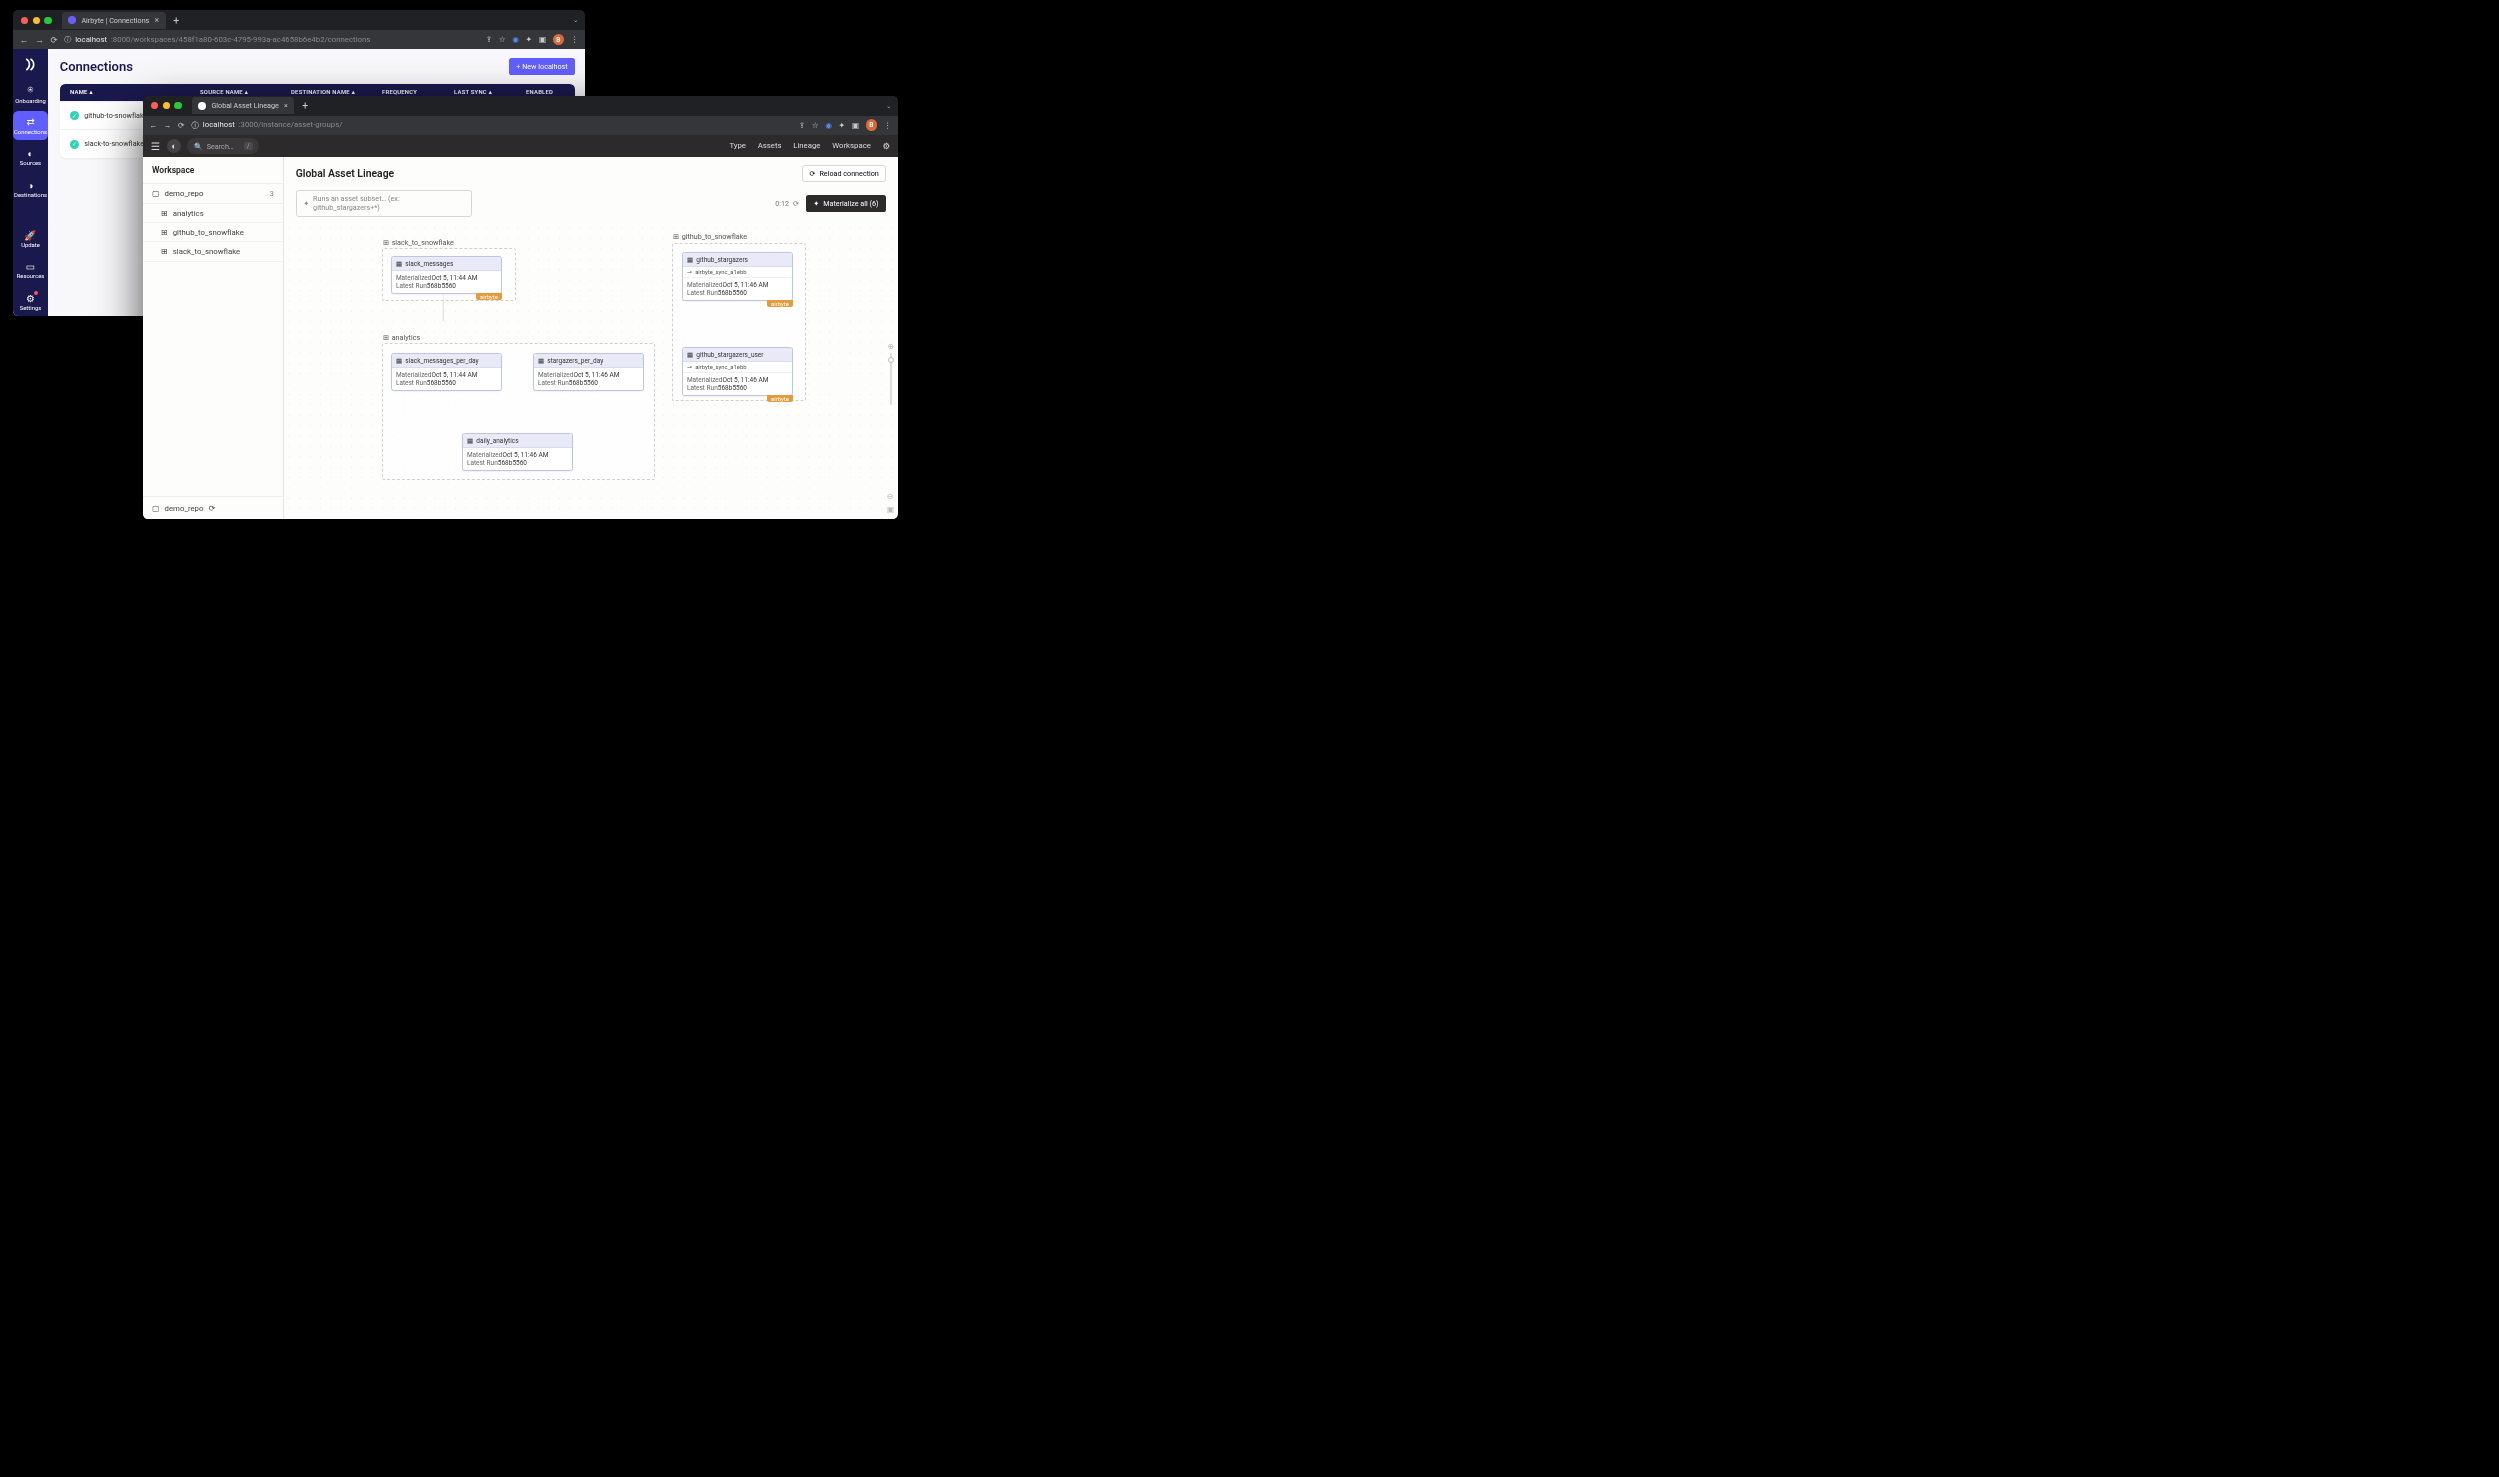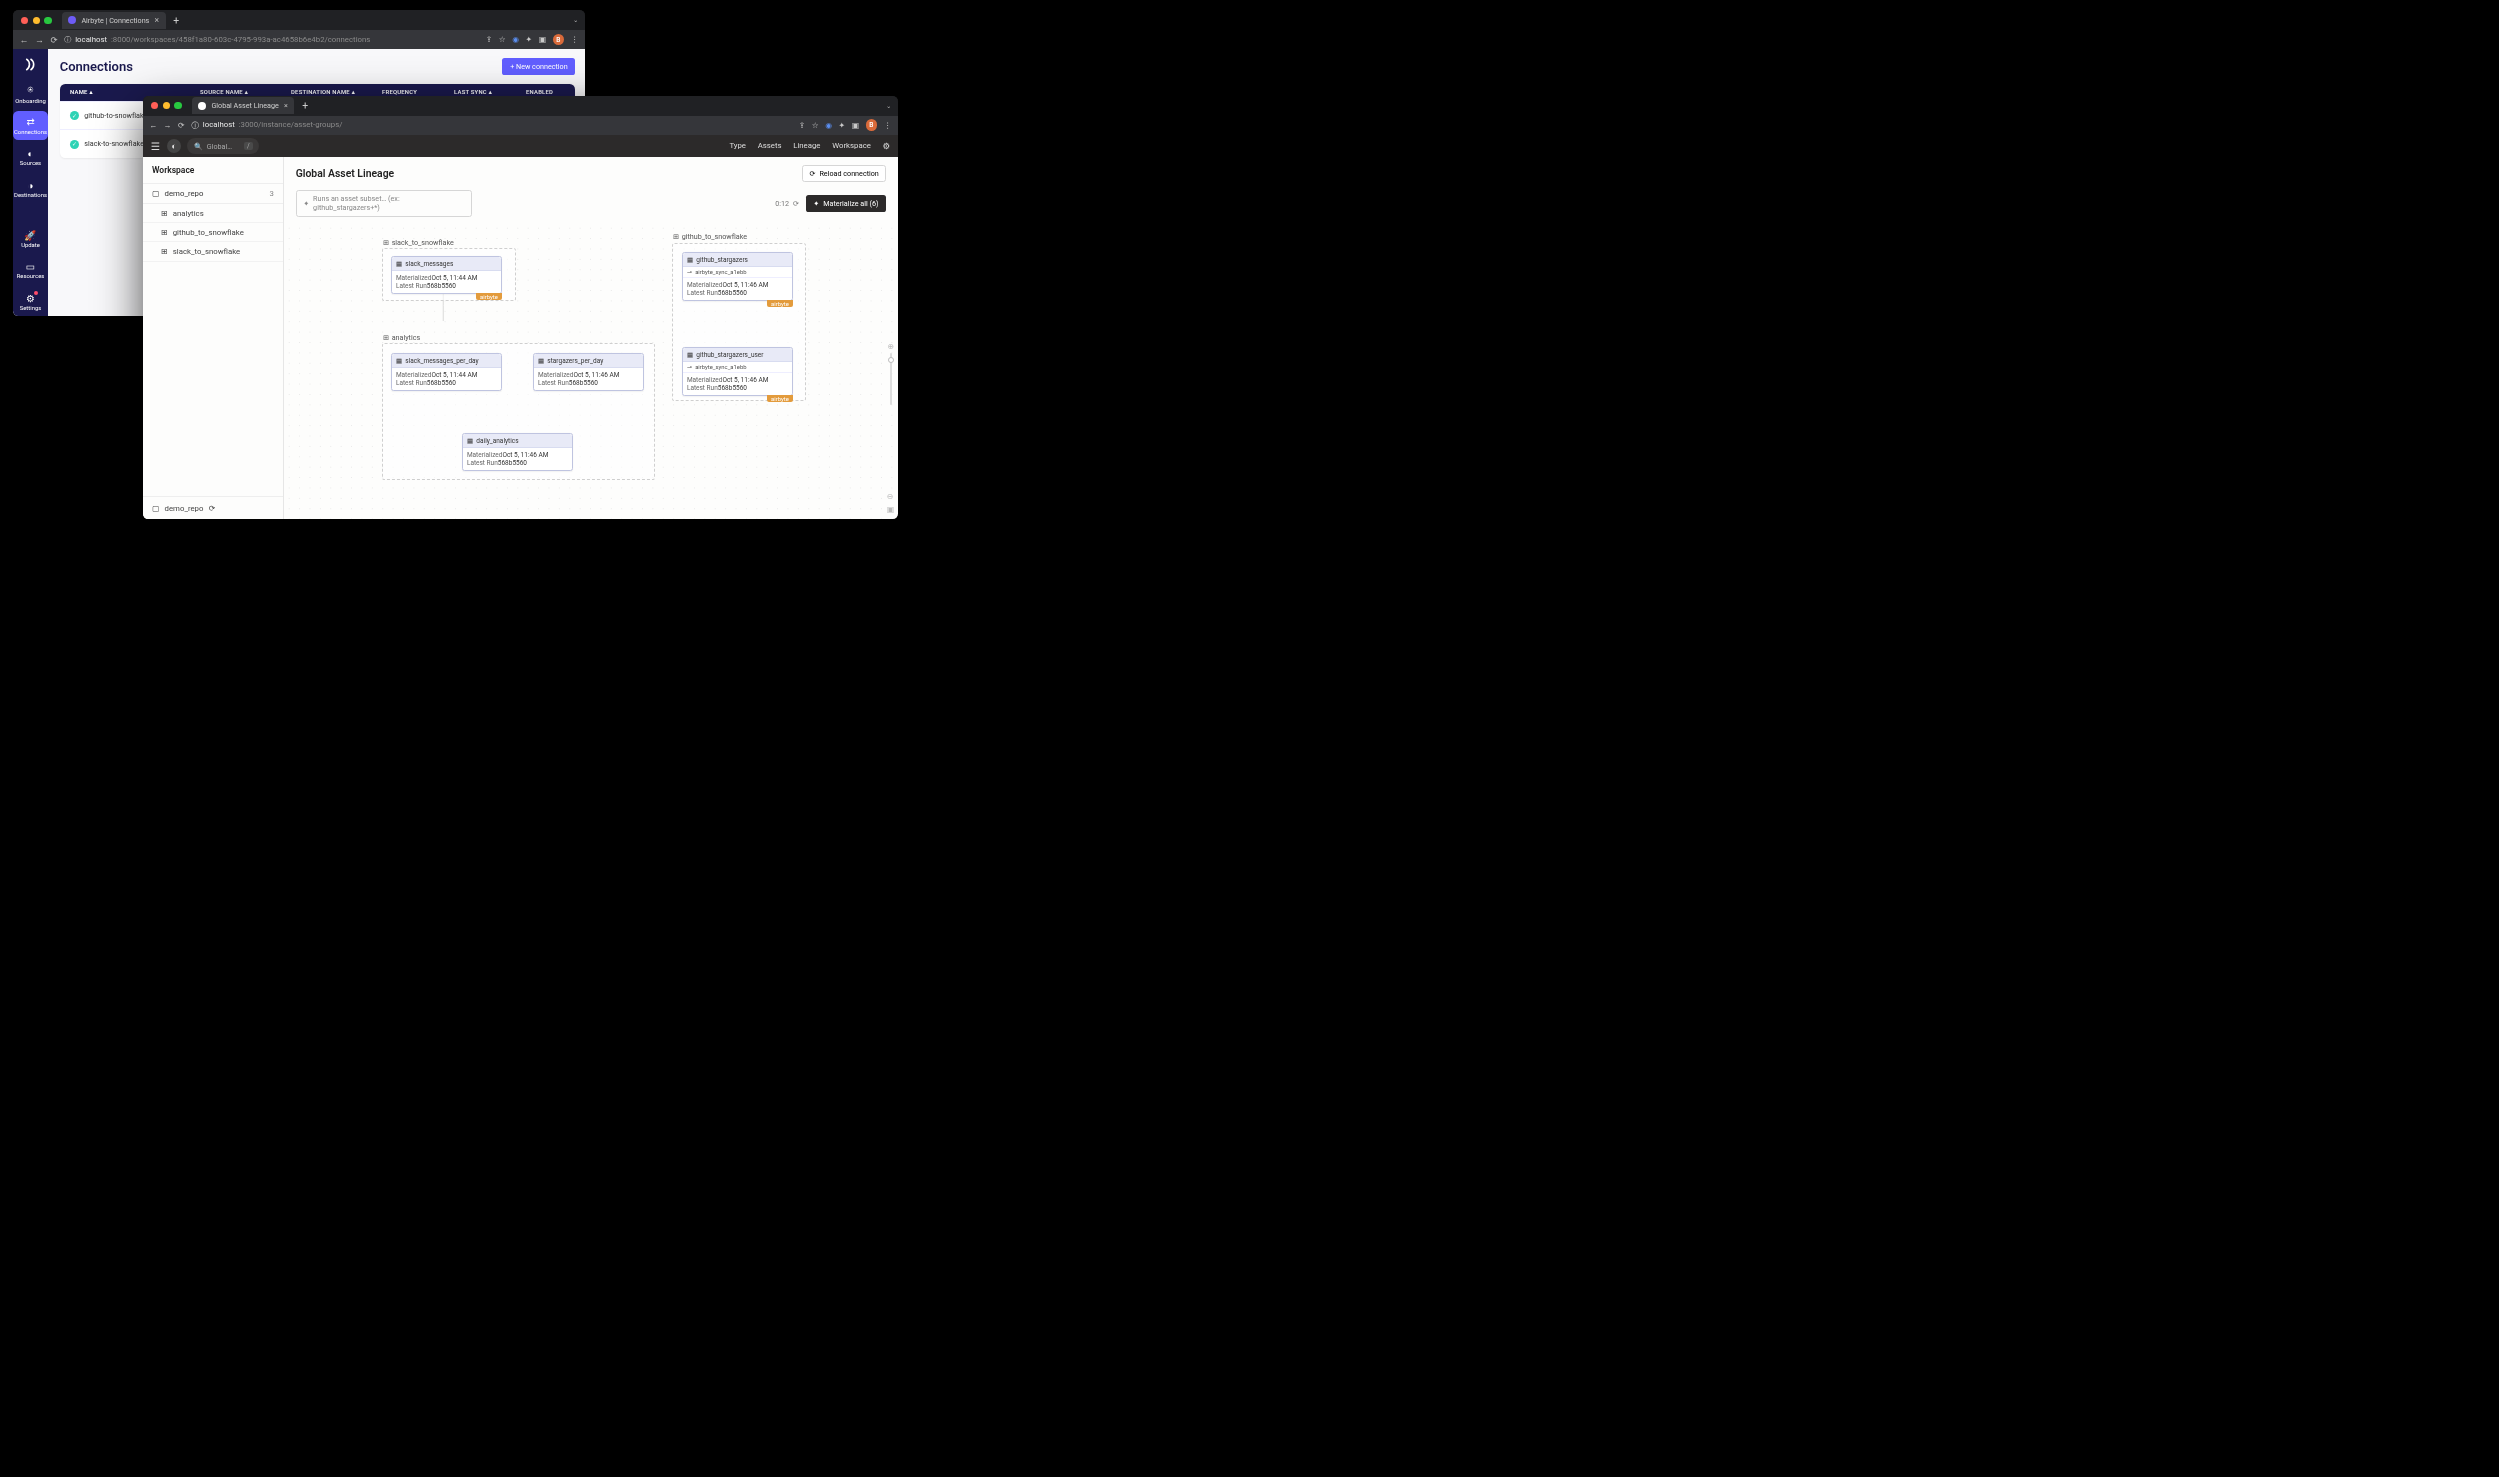--- a/index.html
+++ b/index.html
@@ -172,21 +172,21 @@
         <span>Resources</span>
       </div>
       <div class="ab-item">
         <span class="ic dot">⚙<span class="badge"></span></span>
         <span>Settings</span>
       </div>
     </div>
     <div class="ab-main">
       <div class="ab-head">
         <div class="ab-title">Connections</div>
-        <button class="ab-newbtn">+ New connection</button>
+        <button class="ab-newbtn">+ New localhost</button>
       </div>
       <div class="ab-table">
         <div class="ab-th">
           <span><span>NAME</span> ▴</span>
           <span><span>SOURCE NAME</span> ▴</span>
           <span><span>DESTINATION NAME</span> ▴</span>
           <span>
               <span>FREQUENCY</span>
             </span>
           <span><span>LAST SYNC</span> ▴</span>
@@ -238,21 +238,21 @@
       <span class="avatar">B</span>
       <span>⋮</span>
     </div>
   </div>
 
   <div class="dg-topbar">
     <span class="dg-menu">☰</span>
     <span class="dg-logo">◐</span>
     <div class="dg-search">
       <span>🔍</span>
-      <span>Global…</span>
+      <span>Search…</span>
       <span class="slash">/</span>
     </div>
     <div class="dg-nav">
       <span>Type</span>
       <span>Assets</span>
       <span>Lineage</span>
       <span>Workspace</span>
       <span class="dg-gear">⚙</span>
     </div>
   </div>

